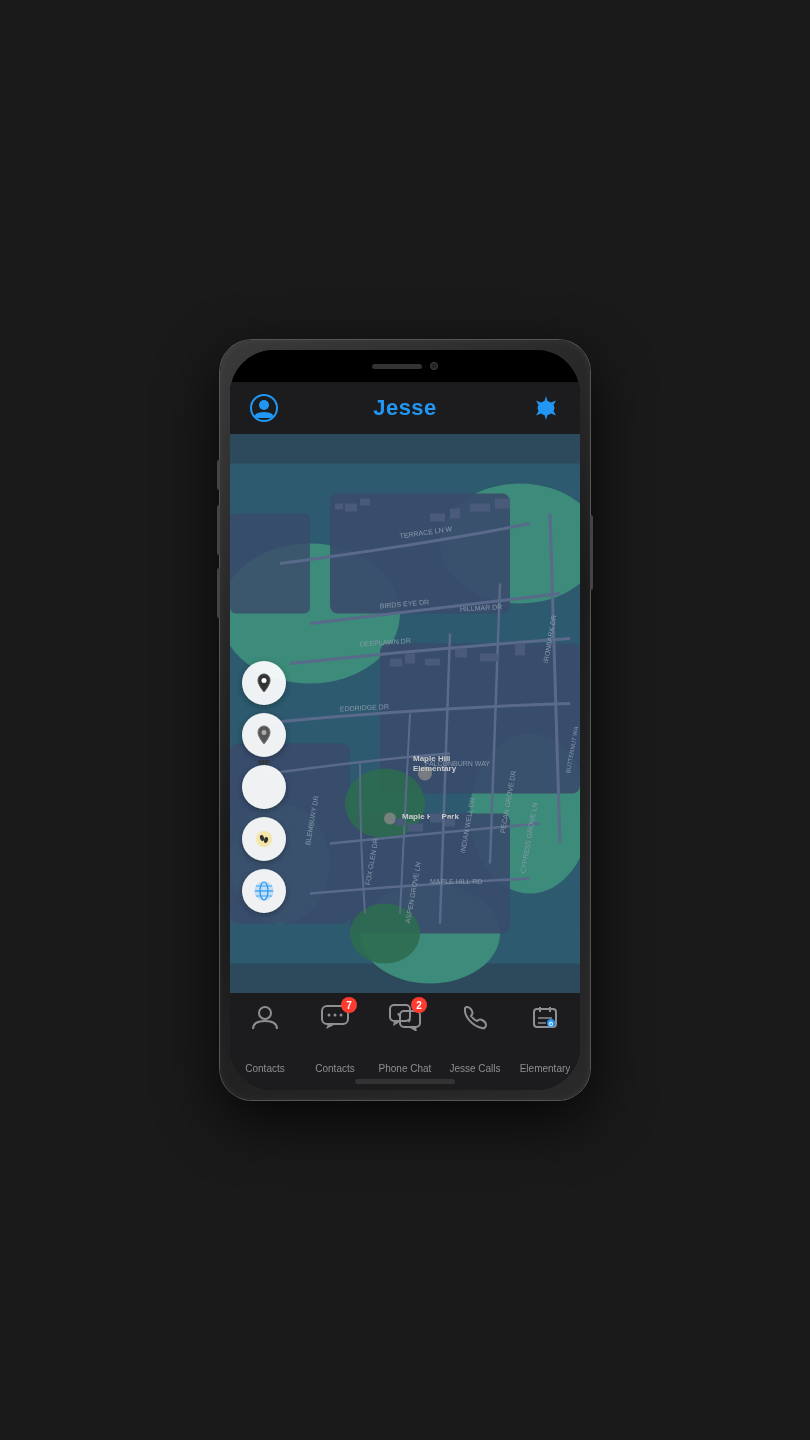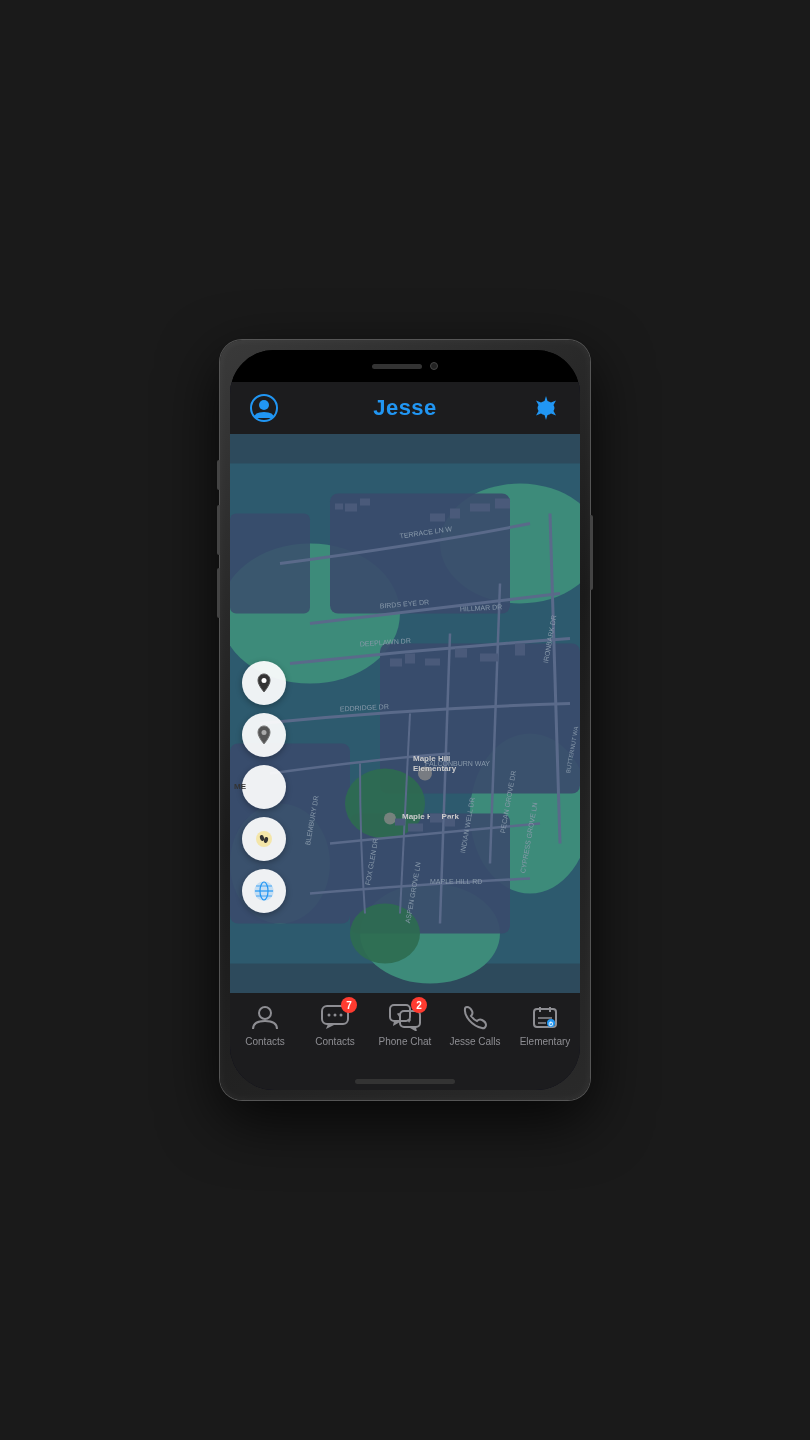--- a/index.html
+++ b/index.html
@@ -8,21 +8,21 @@
       display: flex;
       justify-content: center;
       align-items: center;
       min-height: 100vh;
       font-family: -apple-system, BlinkMacSystemFont, 'Helvetica Neue', sans-serif;
     }
     .phone-outer {
       width: 370px;
       height: 760px;
       background: linear-gradient(145deg, #3a3a3a, #1a1a1a, #2a2a2a);
-      border-radius: 22px;
+      border-radius: 32px;
       padding: 10px;
       position: relative;
       box-shadow: 0 0 0 1px #555, 0 20px 60px rgba(0,0,0,0.8), inset 0 0 10px rgba(255,255,255,0.05);
     }
     .phone-inner {
       width: 100%;
       height: 100%;
       background: #000;
       border-radius: 44px;
       overflow: hidden;
@@ -127,21 +127,21 @@
       align-items: center;
       justify-content: center;
       cursor: pointer;
       box-shadow: 0 2px 6px rgba(0,0,0,0.3);
       font-size: 18px;
     }
     .map-btn.me-btn {
       font-size: 9px;
       font-weight: 700;
       color: #333;
-      flex-direction: row;
+      flex-direction: column;
       gap: 48px;
     }
     
     .bottom-nav {
       background: #1c1c1e;
       height: 82px;
       display: flex;
       align-items: flex-start;
       padding-top: 8px;
       flex-shrink: 0;
@@ -161,20 +161,21 @@
       display: flex;
       align-items: center;
       justify-content: center;
       width: 36px;
       height: 32px;
     }
     .nav-label {
       font-size: 10px;
       color: #8e8e93;
       text-align: center;
+      margin-top: 27px;
     }
     .badge {
       position: absolute;
       top: -4px;
       right: -4px;
       background: #ff3b30;
       color: #fff;
       border-radius: 10px;
       min-width: 16px;
       height: 16px;

